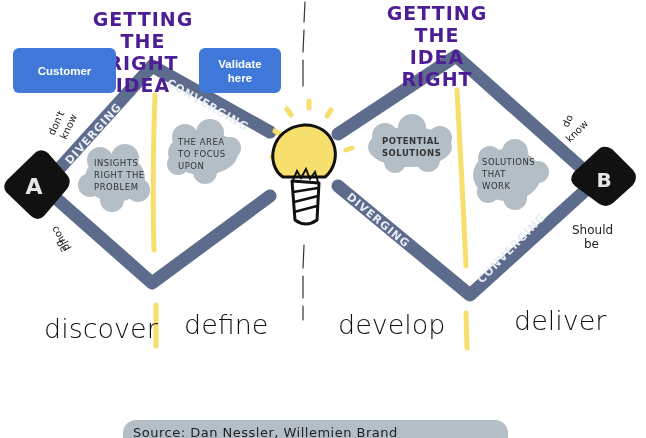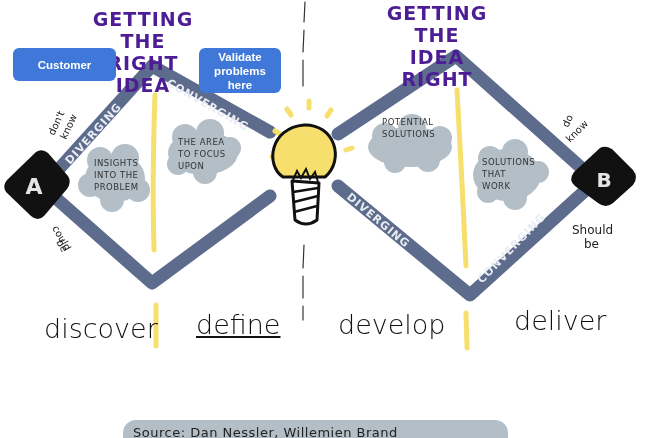--- a/index.html
+++ b/index.html
@@ -128,47 +128,46 @@
 
 <div class="title" style="left:78px; top:8px; width:130px;">
   <div>GETTING THE</div>
   <div>RIGHT IDEA</div>
 </div>
 <div class="title" style="left:372px; top:2px; width:130px;">
   <div>GETTING THE</div>
   <div>IDEA RIGHT</div>
 </div>
 
-<div class="callout" style="left:13px; top:48px; width:103px; height:33px;">
+<div class="callout" style="left:13px; top:48px; width:103px; height:45px;">
   <div>Customer</div>
 </div>
 <div class="callout" style="left:199px; top:48px; width:82px; height:45px;">
   <div>Validate</div>
-  <div>problems</div>
   <div>here</div>
 </div>
 
 <div class="cloudtext" style="left:94px; top:157px;">
   <div>INSIGHTS</div>
-  <div>INTO THE</div>
+  <div>RIGHT THE</div>
   <div>PROBLEM</div>
 </div>
 <div class="cloudtext" style="left:178px; top:136px;">
   <div>THE AREA</div>
   <div>TO FOCUS</div>
   <div>UPON</div>
 </div>
-<div class="cloudtext" style="left:382px; top:116px;">
+<div class="cloudtext" style="left:382px; top:135px;font-weight:bold;">
   <div>POTENTIAL</div>
   <div>SOLUTIONS</div>
 </div>
 <div class="cloudtext" style="left:482px; top:156px;">
   <div>SOLUTIONS</div>
   <div>THAT</div>
   <div>WORK</div>
 </div>
 
 <div class="phase" style="left:44px; top:313px;">discover</div>
-<div class="phase" style="left:196px; top:309px;text-decoration:underline;">define</div>
+<div class="phase" style="left:184px; top:309px;">define</div>
 <div class="phase" style="left:338px; top:309px;">develop</div>
 <div class="phase" style="left:514px; top:305px;">deliver</div>
 
 <div class="source">Source:  Dan Nessler, Willemien Brand</div>
 
 </body></html>

